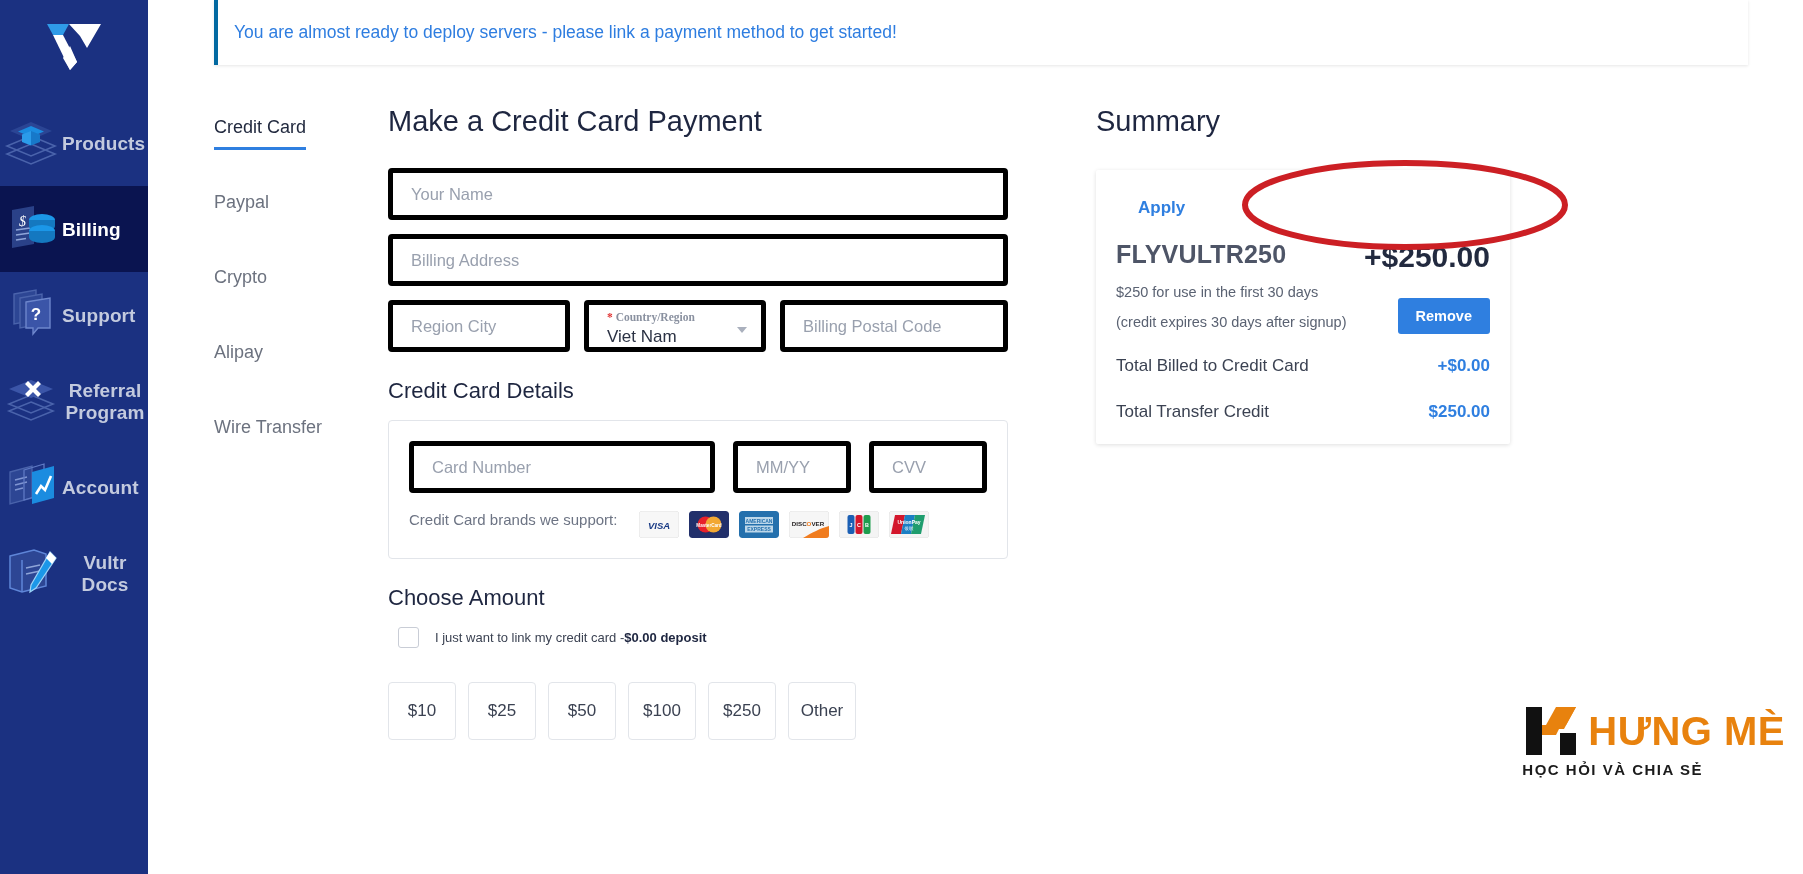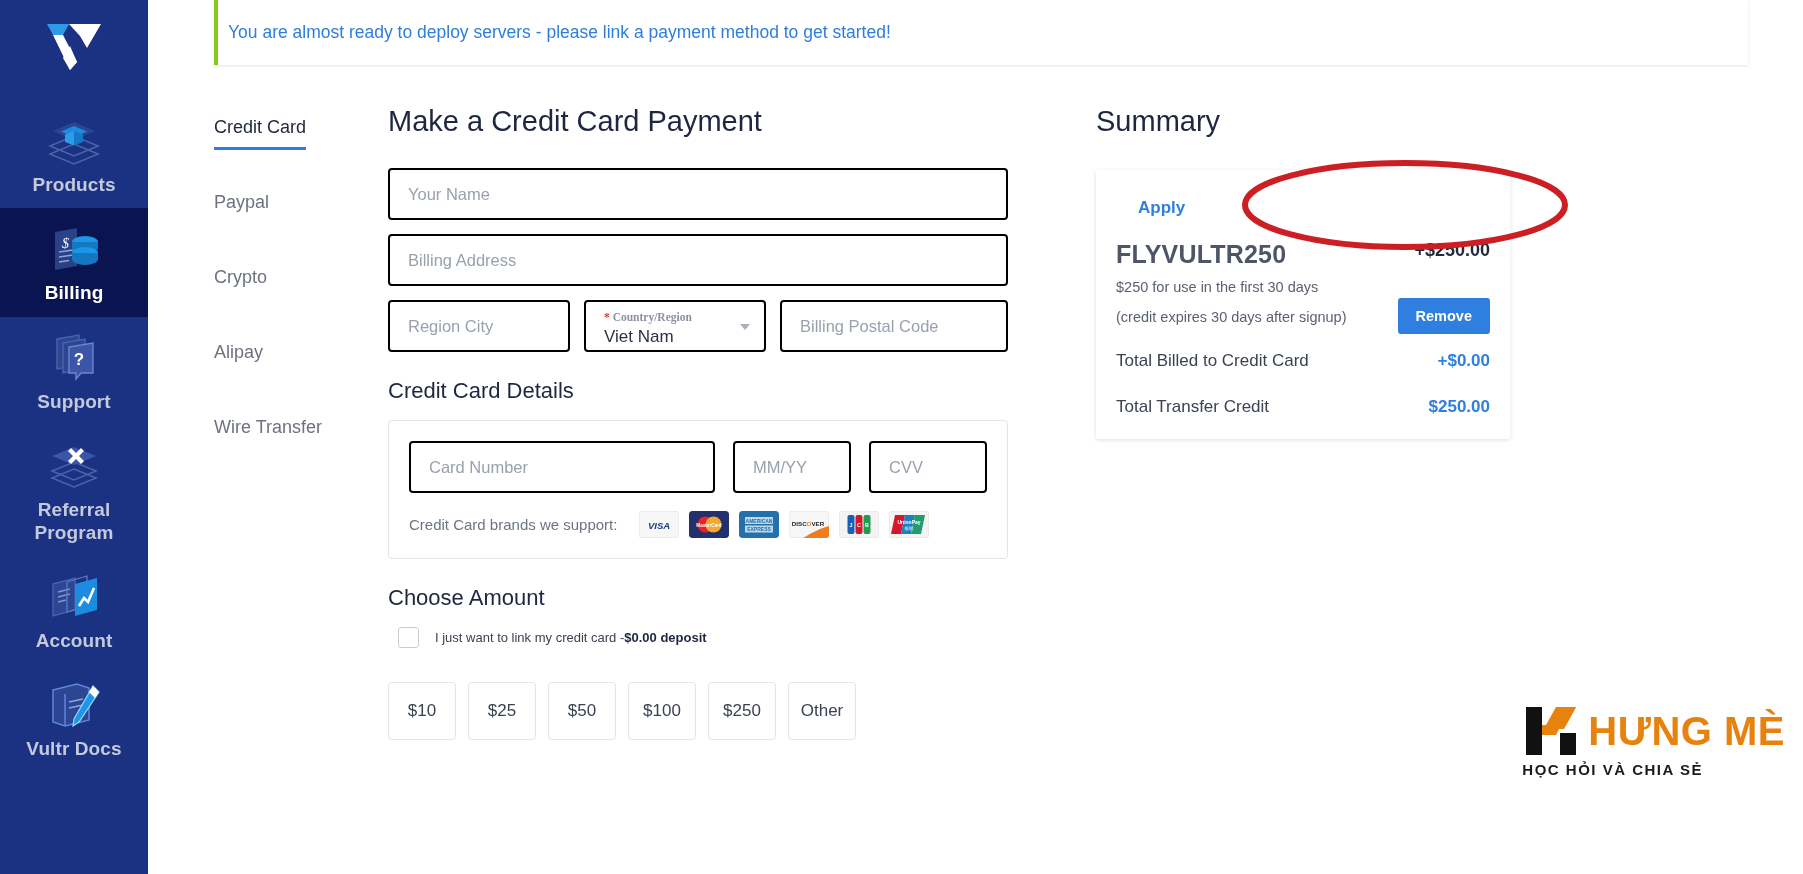--- a/index.html
+++ b/index.html
@@ -14,44 +14,44 @@
   
   .sidebar {
     width: 148px; flex: 0 0 148px; height: 874px;
     background: #1b3181;
     display: flex; flex-direction: column; align-items: center;
     position: relative; overflow: hidden;
   }
   .brand-logo { margin-top: 18px; margin-bottom: 26px; width: 70px; height: 56px; }
   .nav-item {
     width: 148px; padding: 14px 0 12px 0;
-    display: flex; flex-direction: column; align-items: center;
+    display: flex; flex-direction: row; align-items: center;
     cursor: pointer; position: relative;
   }
   .nav-item.active { background: #0b1champ; }
   .nav-item.active { background: #0a1450; }
   .nav-icon { width: 62px; height: 54px; display: block; margin-bottom: 6px; }
   .nav-label {
     color: #c3cade; font-size: 19px; font-weight: 700;
     text-align: center; line-height: 1.18; letter-spacing: .1px;
   }
   .nav-item.active .nav-label { color: #ffffff; }
 
   
   .main {
     flex: 1; height: 874px; background: #fff;
     position: relative; overflow: hidden;
   }
 
   .alert-wrap { padding: 0 0 0 0; }
   .alert {
     margin: 0 55px 0 66px;
-    border-left: 4px solid #84cc16;
+    border-left: 4px solid #0369a1;
     background: #ffffff;
-    padding: 22px 0 22px 10px;
+    padding: 22px 0 22px 16px;
     box-shadow: 0 1px 3px rgba(0,0,0,.10);
     color: #2e7de0; font-size: 17.5px;
   }
 
   .content {
     display: flex;
     padding: 40px 0 0 0;
   }
 
   
@@ -65,21 +65,21 @@
 
   
   .formcol { width: 620px; flex: 0 0 620px; }
   h1.section-title {
     font-size: 29px; color: #1e2640; font-weight: 400; margin-bottom: 30px;
   }
   h2.sub-title {
     font-size: 22px; color: #1e2640; font-weight: 400; margin: 26px 0 16px 0;
   }
   .field {
-    border: 2px solid #000000; border-radius: 4px;
+    border: 5px solid #000000; border-radius: 4px;
     height: 52px; display: flex; align-items: center;
     padding: 0 18px; font-size: 16.5px; color: #99a0ae;
     background: #fff; margin-bottom: 14px; width: 100%;
     cursor: text;
   }
   .row { display: flex; gap: 14px; margin-bottom: 14px; }
   .row > .field { margin-bottom: 0; }
   .f-city { flex: 0 0 182px; }
   .f-country { flex: 0 0 182px; position: relative; align-items: flex-start;
     flex-direction: column; justify-content: center; padding-top: 6px; cursor: pointer; }
@@ -95,21 +95,21 @@
 
   .card-box {
     border: 1px solid #e2e5ea; border-radius: 4px; padding: 20px;
     margin-bottom: 6px;
   }
   .card-row { display: flex; gap: 18px; }
   .f-cardnum { flex: 1; }
   .f-mmyy { flex: 0 0 118px; }
   .f-cvv { flex: 0 0 118px; }
   .brands-row {
-    display: flex; align-items: center; margin-top: 18px; gap: 10px;
+    display: flex; margin-top: 18px; gap: 10px;
   }
   .brands-label { font-size: 15px; color: #6d7484; margin-right: 12px; }
   .brand {
     width: 40px; height: 27px; border-radius: 3px;
     display: flex; align-items: center; justify-content: center;
     overflow: hidden; flex: 0 0 auto;
   }
   .brand svg { display: block; }
 
   .check-row { display: flex; align-items: center; margin: 14px 0 34px 10px; }
@@ -141,21 +141,21 @@
     display: flex; align-items: center; padding: 0 18px;
     font-size: 16.5px; color: #8c93a2; cursor: text;
   }
   .apply-btn {
     margin-left: 16px; color: #2f7fe0; font-size: 17px; font-weight: 700;
     cursor: pointer; background: none; border: none; padding: 4px 6px;
     font-family: inherit;
   }
   .promo-head { display: flex; align-items: flex-start; justify-content: space-between; }
   .promo-code { font-size: 25px; font-weight: 700; color: #4e5567; letter-spacing: .2px; }
-  .promo-amt { font-size: 18px; font-weight: 700; color: #222a3f; }
+  .promo-amt { font-size: 30px; font-weight: 700; color: #222a3f; }
   .promo-desc { font-size: 14.5px; color: #5a6272; margin-top: 10px; }
   .promo-desc2 { font-size: 14.5px; color: #5a6272; margin-top: 14px; }
   .remove-btn {
     position: absolute; right: 20px; top: 128px;
     background: #2f7fe0; color: #fff; border: none; border-radius: 3px;
     font-size: 14.5px; font-weight: 700; padding: 10px 18px; cursor: pointer;
     font-family: inherit;
   }
   .total-row {
     display: flex; justify-content: space-between; align-items: center;

